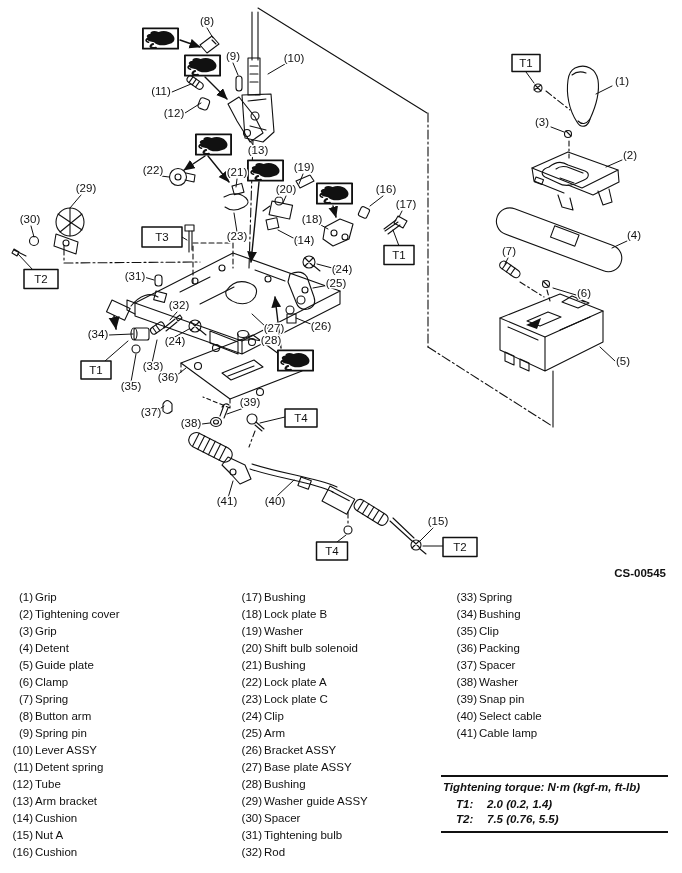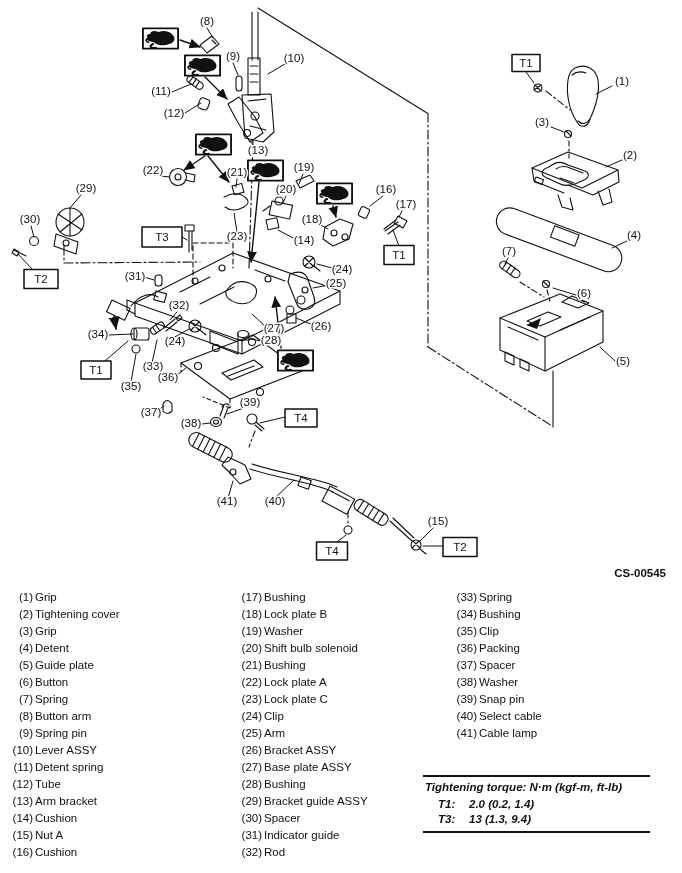--- a/index.html
+++ b/index.html
@@ -3,21 +3,21 @@
 <meta charset="utf-8">
 <style>
   html,body{margin:0;padding:0;background:#fff;}
   .page{position:relative;width:682px;height:873px;background:#fff;overflow:hidden;
         font-family:"Liberation Sans",sans-serif;color:#111;}
   svg text{font-family:"Liberation Sans",sans-serif;}
   .parts-col{position:absolute;top:589px;}
   .part-row{display:flex;line-height:17px;font-size:11.5px;white-space:nowrap;}
   .pnum{flex:none;width:27px;text-align:right;}
   .pname{margin-left:2px;}
-  .torque{position:absolute;left:423px;top:775px;width:227px;
+  .torque{position:absolute;left:441px;top:775px;width:227px;
           border-top:2px solid #111;border-bottom:2px solid #111;
           padding:3px 0 4px 0;font-style:italic;font-weight:bold;font-size:11.5px;}
   .t-title{padding-left:2px;line-height:15px;margin-bottom:2px;}
   .t-row{display:flex;line-height:15px;}
   .t-label{flex:none;width:24px;margin-left:15px;}
   .t-val{margin-left:7px;}
 </style>
 </head>
 <body>
 
@@ -403,21 +403,21 @@
         <div class="part-row">
           <span class="pnum">(4)</span>
           <span class="pname">Detent</span>
         </div>
         <div class="part-row">
           <span class="pnum">(5)</span>
           <span class="pname">Guide plate</span>
         </div>
         <div class="part-row">
           <span class="pnum">(6)</span>
-          <span class="pname">Button</span>
+          <span class="pname">Clamp</span>
         </div>
         <div class="part-row">
           <span class="pnum">(7)</span>
           <span class="pname">Spring</span>
         </div>
         <div class="part-row">
           <span class="pnum">(8)</span>
           <span class="pname">Button arm</span>
         </div>
         <div class="part-row">
@@ -497,29 +497,29 @@
         <div class="part-row">
           <span class="pnum">(27)</span>
           <span class="pname">Base plate ASSY</span>
         </div>
         <div class="part-row">
           <span class="pnum">(28)</span>
           <span class="pname">Bushing</span>
         </div>
         <div class="part-row">
           <span class="pnum">(29)</span>
-          <span class="pname">Bracket guide ASSY</span>
+          <span class="pname">Washer guide ASSY</span>
         </div>
         <div class="part-row">
           <span class="pnum">(30)</span>
           <span class="pname">Spacer</span>
         </div>
         <div class="part-row">
           <span class="pnum">(31)</span>
-          <span class="pname">Indicator guide</span>
+          <span class="pname">Tightening bulb</span>
         </div>
         <div class="part-row">
           <span class="pnum">(32)</span>
           <span class="pname">Rod</span>
         </div>
       </div>
   <div class="parts-col" style="left:450px;">
         <div class="part-row">
           <span class="pnum">(33)</span>
           <span class="pname">Spring</span>
@@ -561,19 +561,19 @@
 
 
 <div class="torque">
   <div class="t-title">Tightening torque: N·m (kgf-m, ft-lb)</div>
   <div id="torque-rows">
         <div class="t-row">
           <span class="t-label">T1:</span>
           <span class="t-val">2.0 (0.2, 1.4)</span>
         </div>
         <div class="t-row">
-          <span class="t-label">T3:</span>
-          <span class="t-val">13 (1.3, 9.4)</span>
+          <span class="t-label">T2:</span>
+          <span class="t-val">7.5 (0.76, 5.5)</span>
         </div>
       </div>
 </div>
 
 </div>
 
 </body></html>

